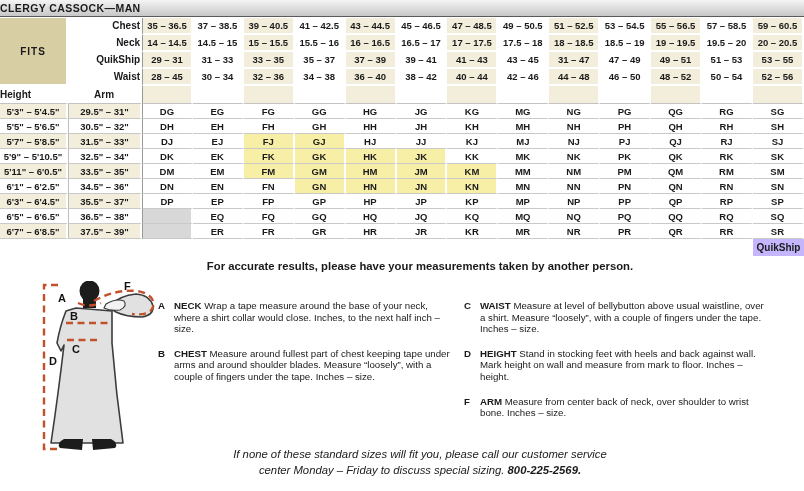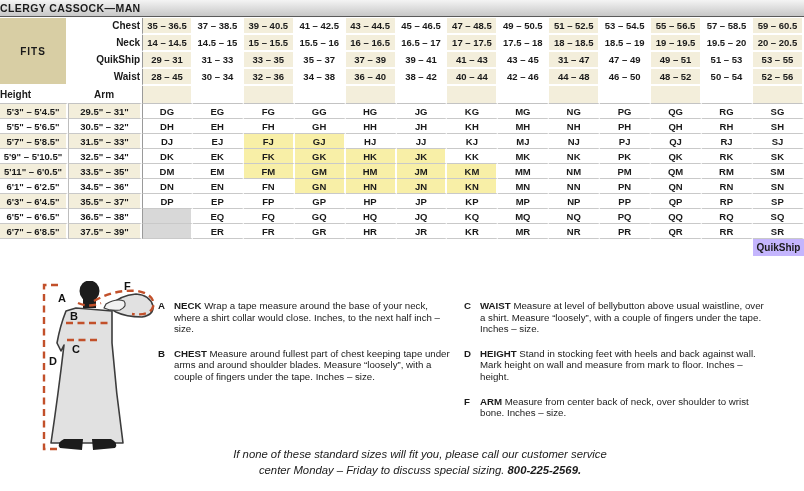--- a/index.html
+++ b/index.html
@@ -320,20 +320,21 @@
         <td class="wcell">SR</td>
       </tr>
       <tr class="qrow">
         <td class="qspacer" colspan="14"></td>
         <td class="qs">QuikShip</td>
       </tr>
     </tbody>
   </table>
 
 <div class="notes">
+  <div>For accurate results, please have your measurements taken by another person.</div>
 </div>
 
 <svg class="figure" viewBox="0 0 140 178" width="140" height="178">
 
   <g stroke="#c2502a" stroke-width="2.4" fill="none" stroke-dasharray="7 4.5">
     <polyline points="38,4 24,4 24,168 40,168"></polyline>
   </g>
 
   <g stroke="#3c3c3c" stroke-width="1.6" stroke-linejoin="round">
     <path fill="#e1e1e1" d="M56,27 L46,30 Q40,45 37,62 L41,70 44,64 Q38,115 31,162 L103,162 Q96,112 92,62 L92,30 Z"></path>

